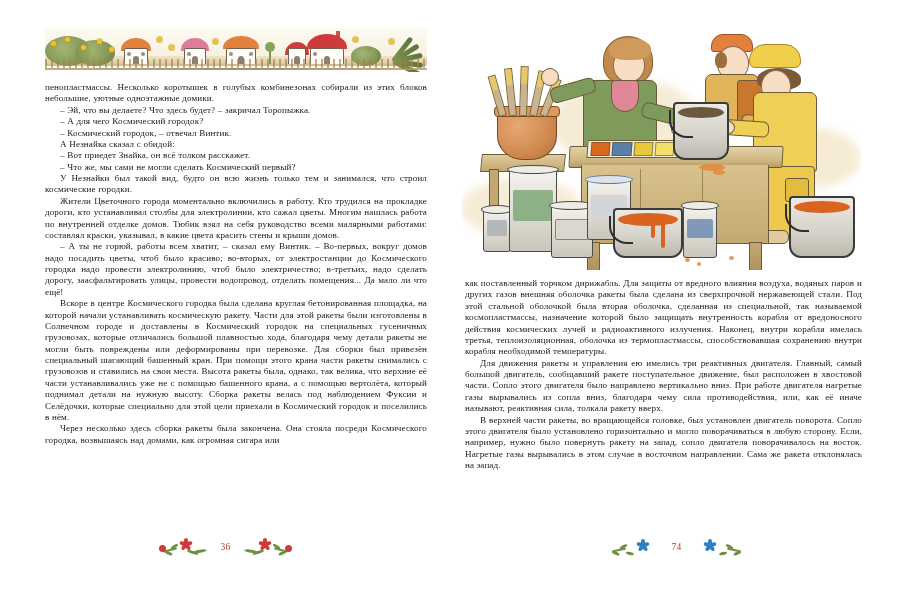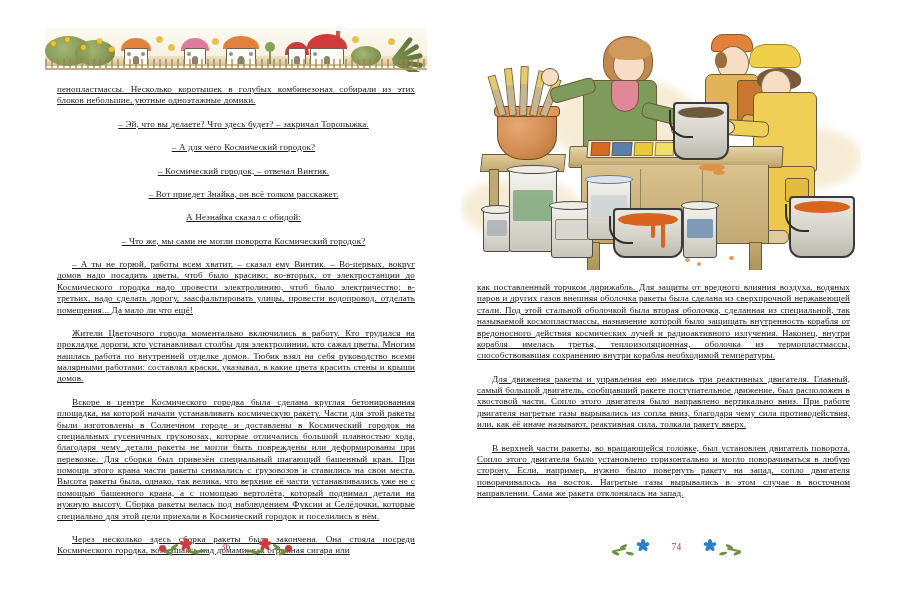--- a/index.html
+++ b/index.html
@@ -156,23 +156,23 @@
   .col {
     width: 382px;
     font-size: 9.1px;
     line-height: 11.38px;
     text-align: justify;
     text-justify: inter-word;
     color: #18181a;
     letter-spacing: .1px;
     word-spacing: .2px;
   }
-  .col p { margin: 12px; text-decoration: underline; }
+  .col p { margin: 0; }
   .col p.ind { text-indent: 15px; }
-  .col p.dash { text-indent: 15px; text-align: center; }
+  .col p.dash { text-indent: 15px; text-align: left; }
   .col p.noind { text-indent: 0; }
 
   .page-right .col { width: 397px; }
 
   
   .illus {
     position: relative;
     width: 400px;
     height: 252px;
     margin: -6px 0 8px -4px;
@@ -498,25 +498,26 @@
 
       <div class="band-fence"></div>
       <div class="band-baseline"></div>
     </div>
 
     <div class="col">
       <p class="noind">пенопластмассы. Несколько коротышек в голубых комбинезонах собирали из этих блоков небольшие, уютные одноэтажные домики.</p>
       <p class="dash">– Эй, что вы делаете? Что здесь будет? – закричал Торопыжка.</p>
       <p class="dash">– А для чего Космический городок?</p>
       <p class="dash">– Космический городок, – отвечал Винтик.</p>
+      <p class="dash">А Незнайка сказал с обидой:</p>
       <p class="dash">– Вот приедет Знайка, он всё толком расскажет.</p>
-      <p class="dash">А Незнайка сказал с обидой:</p>
-      <p class="dash">– Что же, мы сами не могли поворота Космический городок?</p>
+      <p class="dash">– Что же, мы сами не могли сделать Космический первый?</p>
+      <p class="ind">У Незнайки был такой вид, будто он всю жизнь только тем и занимался, что строил космические городки.</p>
+      <p class="ind">Жители Цветочного города моментально включились в работу. Кто трудился на прокладке дороги, кто устанавливал столбы для электролинии, кто сажал цветы. Многим нашлась работа по внутренней отделке домов. Тюбик взял на себя руководство всеми малярными работами: составлял краски, указывал, в какие цвета красить стены и крыши домов.</p>
       <p class="ind">– А ты не горюй, работы всем хватит, – сказал ему Винтик. – Во-первых, вокруг домов надо посадить цветы, чтоб было красиво; во-вторых, от электростанции до Космического городка надо провести электролинию, чтоб было электричество; в-третьих, надо сделать дорогу, заасфальтировать улицы, провести водопровод, отделать помещения... Да мало ли что ещё!</p>
-      <p class="ind">Жители Цветочного города моментально включились в работу. Кто трудился на прокладке дороги, кто устанавливал столбы для электролинии, кто сажал цветы. Многим нашлась работа по внутренней отделке домов. Тюбик взял на себя руководство всеми малярными работами: составлял краски, указывал, в какие цвета красить стены и крыши домов.</p>
       <p class="ind">Вскоре в центре Космического городка была сделана круглая бетонированная площадка, на которой начали устанавливать космическую ракету. Части для этой ракеты были изготовлены в Солнечном городе и доставлены в Космический городок на специальных гусеничных грузовозах, которые отличались большой плавностью хода, благодаря чему детали ракеты не могли быть повреждены или деформированы при перевозке. Для сборки был привезён специальный шагающий башенный кран. При помощи этого крана части ракеты снимались с грузовозов и ставились на свои места. Высота ракеты была, однако, так велика, что верхние её части устанавливались уже не с помощью башенного крана, а с помощью вертолёта, который поднимал детали на нужную высоту. Сборка ракеты велась под наблюдением Фуксии и Селёдочки, которые специально для этой цели приехали в Космический городок и поселились в нём.</p>
       <p class="ind">Через несколько здесь сборка ракеты была закончена. Она стояла посреди Космического городка, возвышаясь над домами, как огромная сигара или</p>
     </div>
 
     <div class="footer">
       <div class="orn">
         <div class="stem" style="left:6px;top:12px;transform:rotate(-14deg);"></div>
         <div class="leafy" style="left:8px;top:13px;transform:rotate(25deg);"></div>
         <div class="leafy" style="left:14px;top:10px;transform:rotate(-30deg);"></div>
         <div class="mini-flower" style="left:2px;top:8px;background:#cf3b3b;"></div>

